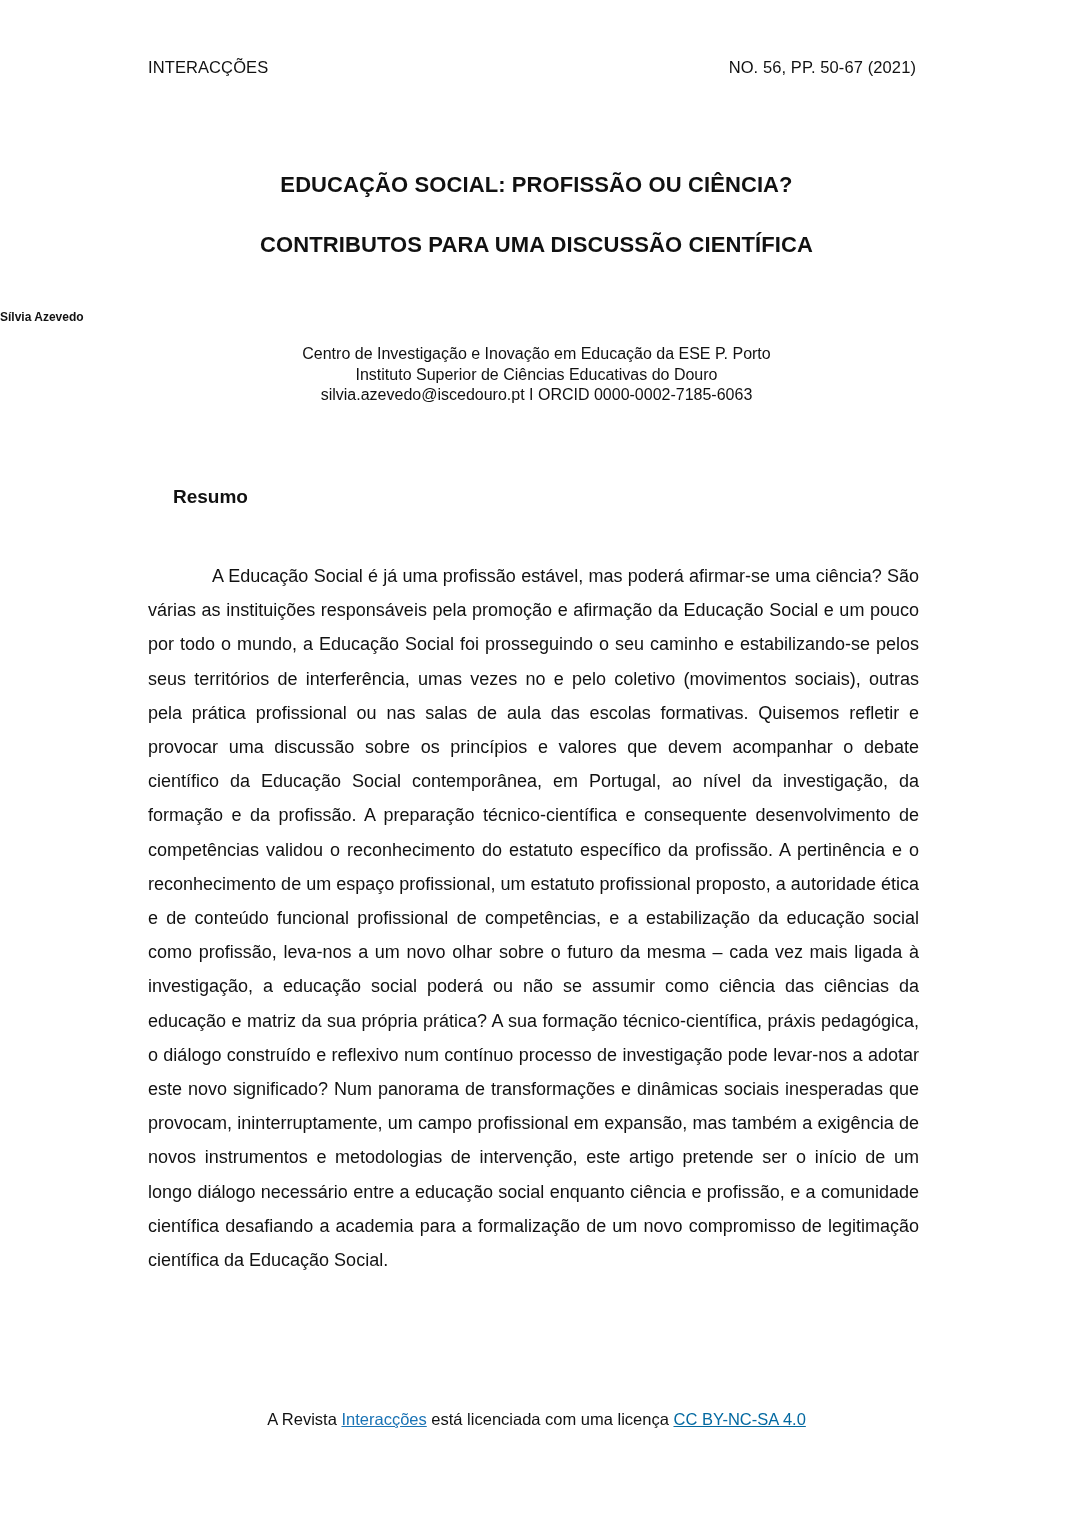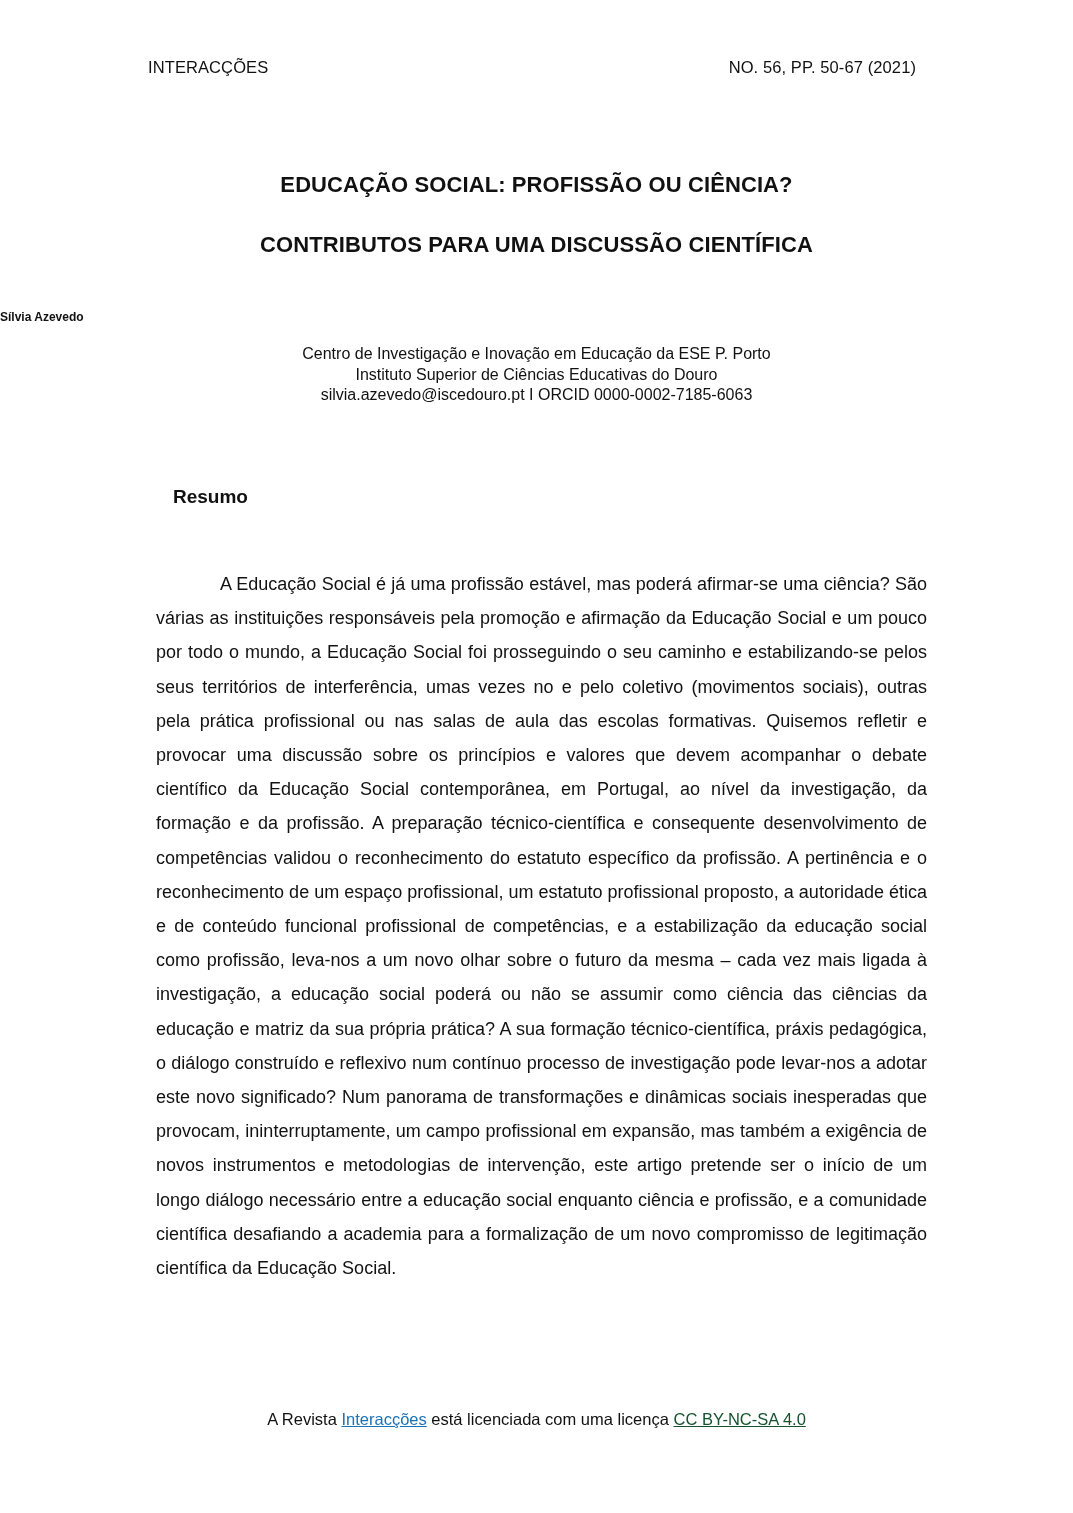--- a/index.html
+++ b/index.html
@@ -26,21 +26,21 @@
     position: absolute; top: 344px; left: 0; width: 1073px; text-align: center;
     font-size: 16px; line-height: 20.5px;
   }
   .section-heading {
     position: absolute; top: 486px; left: 148px;
     font-weight: bold; font-size: 19px; margin-left: 25px;
   }
   .abstract {
     position: absolute; top: 559px; left: 148px; width: 771px;
     font-size: 18px; line-height: 34.2px; text-align: justify;
-    margin: 8px; text-indent: 64px;
+    margin: 0; text-indent: 64px;
   }
   .license {
     position: absolute; top: 1410px; left: 0; width: 1073px; text-align: center;
     font-size: 16.5px;
   }
   .license a { color: #1a73b5; text-decoration: underline; }
 </style>
 </head>
 <body>
 
@@ -56,14 +56,14 @@
 <div class="affil">
   <div>Centro de Investigação e Inovação em Educação da ESE P. Porto</div>
   <div>Instituto Superior de Ciências Educativas do Douro</div>
   <div>silvia.azevedo@iscedouro.pt I ORCID 0000-0002-7185-6063</div>
 </div>
 
 <div class="section-heading">Resumo</div>
 <p class="abstract">A Educação Social é já uma profissão estável, mas poderá afirmar-se uma ciência? São várias as instituições responsáveis pela promoção e afirmação da Educação Social e um pouco por todo o mundo, a Educação Social foi prosseguindo o seu caminho e estabilizando-se pelos seus territórios de interferência, umas vezes no e pelo coletivo (movimentos sociais), outras pela prática profissional ou nas salas de aula das escolas formativas. Quisemos refletir e provocar uma discussão sobre os princípios e valores que devem acompanhar o debate científico da Educação Social contemporânea, em Portugal, ao nível da investigação, da formação e da profissão. A preparação técnico-científica e consequente desenvolvimento de competências validou o reconhecimento do estatuto específico da profissão. A pertinência e o reconhecimento de um espaço profissional, um estatuto profissional proposto, a autoridade ética e de conteúdo funcional profissional de competências, e a estabilização da educação social como profissão, leva-nos a um novo olhar sobre o futuro da mesma – cada vez mais ligada à investigação, a educação social poderá ou não se assumir como ciência das ciências da educação e matriz da sua própria prática? A sua formação técnico-científica, práxis pedagógica, o diálogo construído e reflexivo num contínuo processo de investigação pode levar-nos a adotar este novo significado? Num panorama de transformações e dinâmicas sociais inesperadas que provocam, ininterruptamente, um campo profissional em expansão, mas também a exigência de novos instrumentos e metodologias de intervenção, este artigo pretende ser o início de um longo diálogo necessário entre a educação social enquanto ciência e profissão, e a comunidade científica desafiando a academia para a formalização de um novo compromisso de legitimação científica da Educação Social.</p>
 
 <div class="license">
-  <span>A Revista </span><a style="color: rgb(26, 115, 181);">Interacções</a><span> está licenciada com uma licença </span><a style="color: #14532d;">CC BY-NC-SA 4.0</a>
+  <span>A Revista </span><a style="color: rgb(26, 115, 181);">Interacções</a><span> está licenciada com uma licença </span><a style="color: #0369a1;">CC BY-NC-SA 4.0</a>
 </div>
 
 </body></html>

